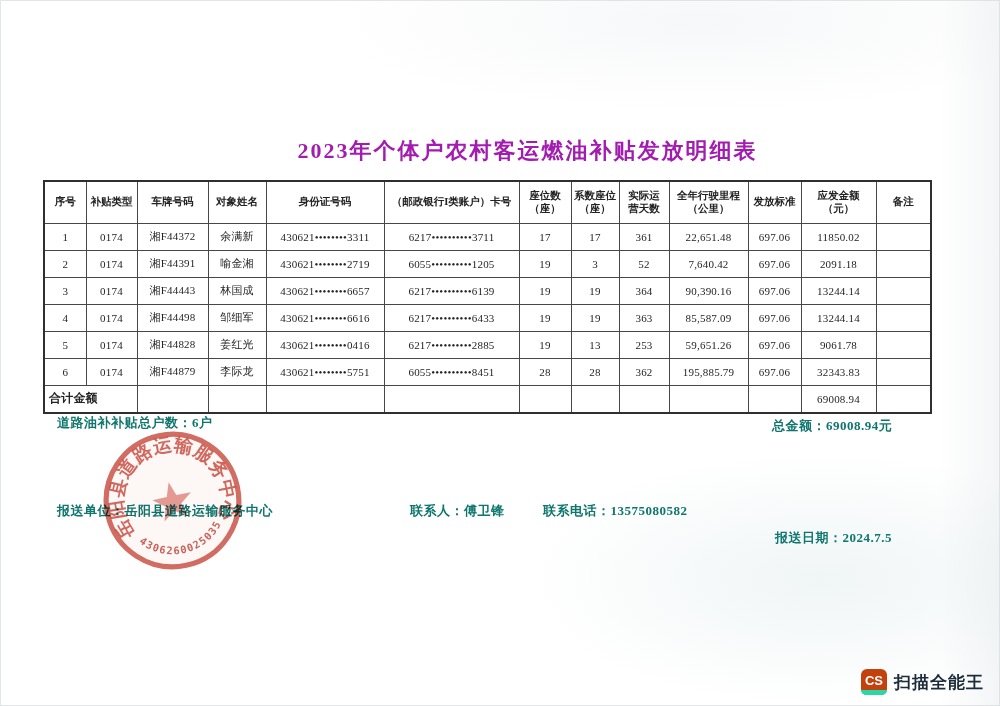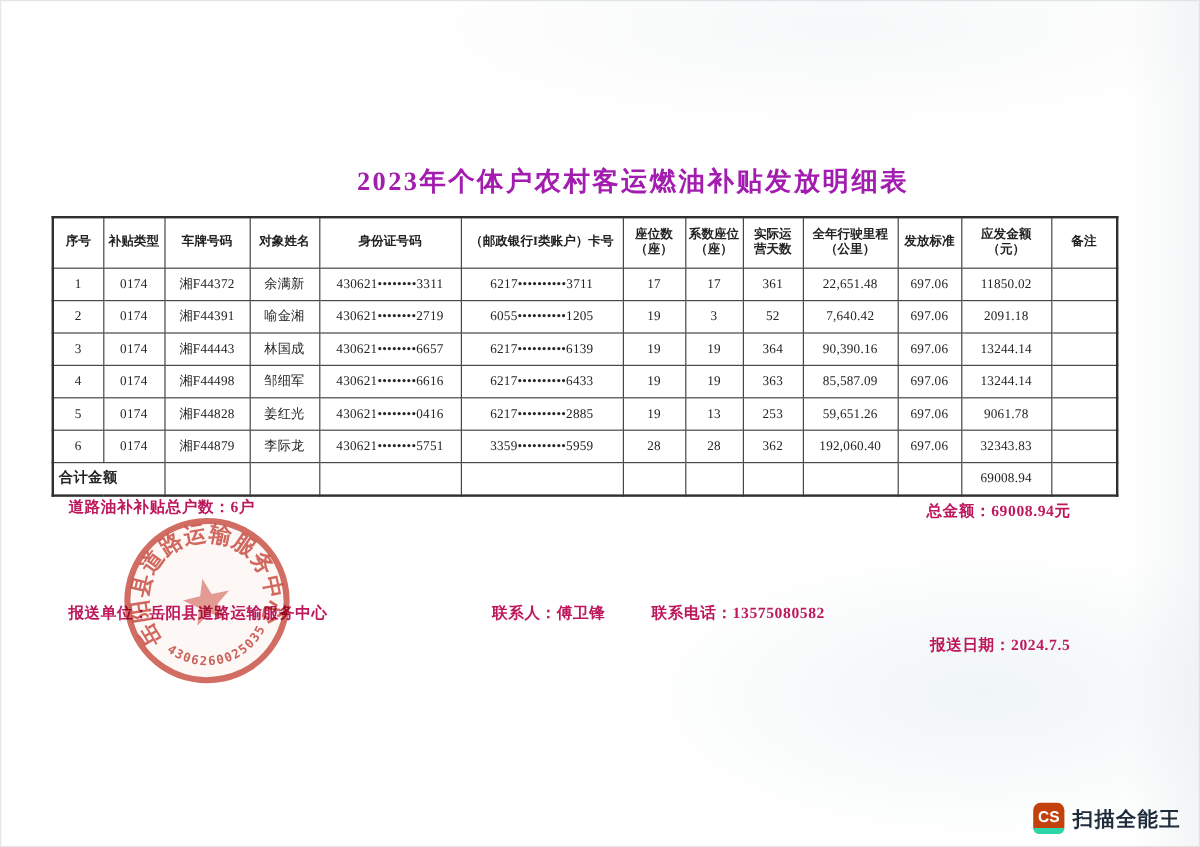--- a/index.html
+++ b/index.html
@@ -31,21 +31,21 @@
     text-align:center;vertical-align:middle;
     padding:0 2px;overflow:hidden;
     font-family:"Liberation Serif","DejaVu Serif",serif;
   }
   table.subsidy thead tr{height:42px;}
   table.subsidy th{font-size:10.5px;font-weight:700;line-height:1.3;white-space:pre-line;color:#222;}
   table.subsidy tbody tr{height:27px;}
   table.subsidy td{font-size:11px;color:#242424;letter-spacing:0.2px;}
   table.subsidy tr.total-row{height:28px;}
   table.subsidy tr.total-row td.total-label{text-align:left;padding-left:4px;font-weight:700;font-size:12px;}
-  .note-line{position:absolute;font-size:13px;font-weight:700;color:#be185d;letter-spacing:0.5px;}
+  .note-line{position:absolute;font-size:13px;font-weight:700;color:#0f766e;letter-spacing:0.5px;}
   #households{left:57px;top:414px;}
   #grand-total{left:772px;top:417px;}
   #report-unit{left:57px;top:502px;}
   #report-contact{left:410px;top:502px;}
   #report-phone{left:543px;top:502px;}
   #report-date{left:775px;top:516px;margin-top:13px;}
   .stamp{
     position:absolute;left:100px;top:428px;width:145px;height:145px;
     transform:rotate(-12deg);
     opacity:0.85;mix-blend-mode:multiply;pointer-events:none;
@@ -189,25 +189,25 @@
       <td>697.06</td>
       <td>9061.78</td>
       <td></td>
     </tr>
         <tr>
       <td>6</td>
       <td>0174</td>
       <td>湘F44879</td>
       <td>李际龙</td>
       <td>430621••••••••5751</td>
-      <td>3359••••••••••5959</td>
+      <td>6055••••••••••8451</td>
       <td>28</td>
       <td>28</td>
       <td>362</td>
-      <td>192,060.40</td>
+      <td>195,885.79</td>
       <td>697.06</td>
       <td>32343.83</td>
       <td></td>
     </tr>
       </tbody>
     <tbody>
       <tr class="total-row">
         <td class="total-label" colspan="2">合计金额</td>
         <td></td>
         <td></td>

